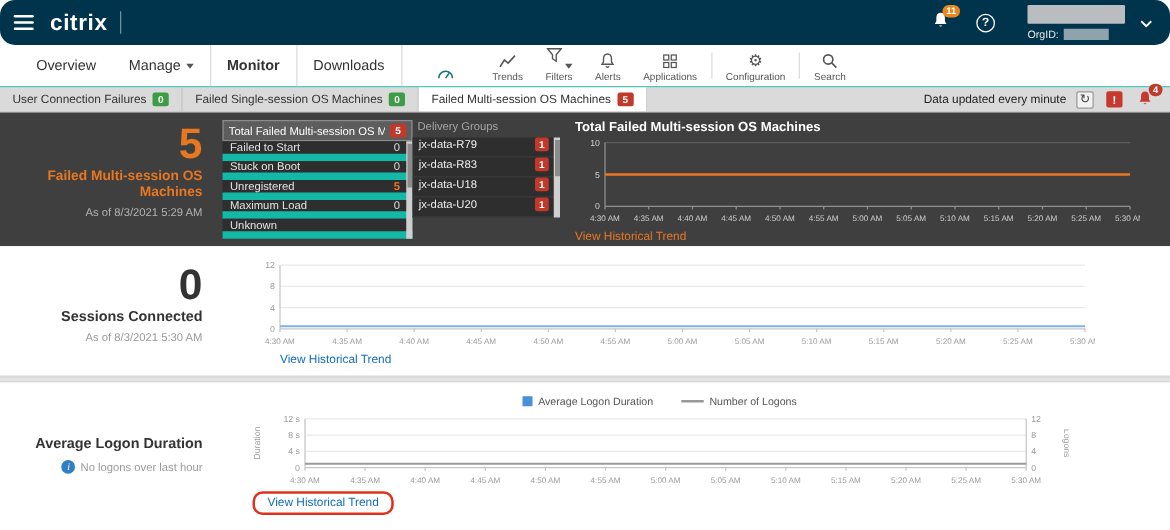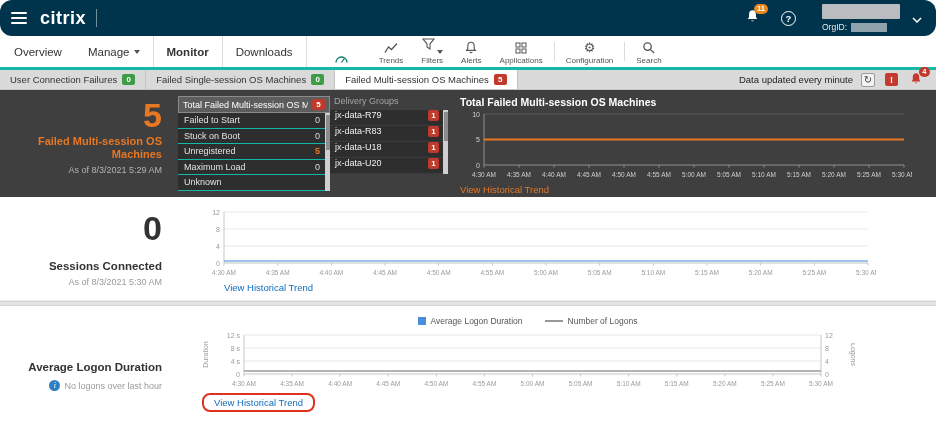--- a/index.html
+++ b/index.html
@@ -17,21 +17,21 @@
   .bell-wrap { position: relative; margin-right: 22px; cursor: pointer; }
   .badge-orange { position: absolute; top: -5px; right: -9px; background: #e8881e; color: #fff; font-size: 7.5px; font-weight: bold; border-radius: 7px; padding: 1px 3px; line-height: 8px; }
   .help-btn { width: 15px; height: 15px; border: 1.4px solid #fff; border-radius: 50%; font-size: 9.5px; font-weight: bold; display: flex; align-items: center; justify-content: center; margin-right: 26px; cursor: pointer; }
   .org-block { display: flex; flex-direction: column; align-items: flex-start; gap: 3px; margin-right: 8px; }
   .redact-big { width: 78px; height: 15px; background: #b9bdbf; border-radius: 1px; }
   .org-row { display: flex; align-items: center; gap: 4px; font-size: 8.5px; color: #e8e8e8; }
   .redact-small { width: 36px; height: 9px; background: #8fa3ad; }
   .chev-btn { padding: 4px; cursor: pointer; }
 
   
-  .navbar { height: 34px; background: #fff; border-bottom: 3px solid #14b8a6; display: flex; align-items: stretch; padding-left: 1px; }
+  .navbar { height: 34px; background: #fff; border-bottom: 1px solid #14b8a6; display: flex; align-items: stretch; padding-left: 16px; }
   .tab { font-size: 11.5px; color: #333; padding: 0 13px; display: flex; align-items: center; gap: 4px; cursor: pointer; }
   .tab.active { font-weight: bold; }
   .caret-down { width: 0; height: 0; border-left: 3.5px solid transparent; border-right: 3.5px solid transparent; border-top: 4px solid #555; }
   .vsep { width: 1px; background: #dcdcdc; margin: 0; }
   .vsep.short { margin: 6px 2px; }
   .tools { display: flex; align-items: stretch; margin-left: 6px; }
   .tool { display: flex; flex-direction: column; align-items: center; justify-content: center; gap: 2px; padding: 3px 9px 2px; color: #555; cursor: pointer; }
   .tool .tlabel { font-size: 8px; color: #555; white-space: nowrap; }
   .tool.disabled, .tool.disabled .tlabel { color: #0f766e; margin-top: 48px; }
   .ticon { height: 14px; display: flex; align-items: flex-end; gap: 2px; }
@@ -55,21 +55,21 @@
   .dark-panel { height: 107px; background: #3f3f3f; display: flex; color: #ddd; }
   .dp-left { width: 170px; padding: 6px 8px 0 0; text-align: right; flex-shrink: 0; }
   .big-num { font-size: 34px; font-weight: bold; line-height: 38px; }
   .big-num.orange { color: #e87722; }
   .dp-title { font-size: 11px; font-weight: bold; color: #e87722; line-height: 13px; margin-top: 1px; }
   .dp-asof { font-size: 9px; color: #b2b2b2; margin-top: 4px; }
   .dp-dropdown { width: 152px; margin: 6px 0 0 8px; flex-shrink: 0; position: relative; }
   .dd-head { background: #5d5d5d; border: 1px solid #8b8b8b; height: 17px; display: flex; align-items: center; gap: 4px; padding: 0 4px; cursor: pointer; }
   .dd-label { flex: 1; font-size: 9px; color: #fff; white-space: nowrap; overflow: hidden; }
   .dd-list { position: relative; }
-  .dd-row { height: 15.5px; display: flex; align-items: center; padding: 0 10px 0 6px; font-size: 9px; background: #2e2e2e; border-bottom: 1px solid #14b8a6; color: #e2e2e2; cursor: pointer; }
+  .dd-row { height: 15.5px; display: flex; align-items: center; padding: 0 10px 0 6px; font-size: 9px; background: #2e2e2e; border-bottom: 6px solid #14b8a6; color: #e2e2e2; cursor: pointer; }
   .dd-row .lbl { flex: 1; }
   .dd-row .num { color: #dcdcdc; }
   .dd-row .num.hl { color: #e87722; font-weight: bold; }
   .vscroll { position: absolute; top: 0; right: 0; width: 5px; bottom: 0; background: #cfcfcf; cursor: pointer; }
   .vscroll .thumb { position: absolute; top: 2px; left: 0.5px; width: 4px; height: 45%; background: #8b8b8b; }
   .dp-groups { width: 118px; margin: 6px 0 0 0; flex-shrink: 0; }
   .dg-head { font-size: 9px; color: #a5a5a5; height: 14px; padding-left: 4px; }
   .dg-list { position: relative; }
   .dg-row { height: 16px; display: flex; align-items: flex-start; padding: 0 9px 0 5px; font-size: 9px; color: #f0f0f0; background: #2e2e2e; border-bottom: 1px solid #3b3b3b; cursor: pointer; }
   .dg-row .name { flex: 1; }
@@ -79,21 +79,21 @@
   .link { font-size: 9.5px; cursor: pointer; text-decoration: none; display: inline-block; }
   .link.orange { color: #e87722; }
   .link.blue { color: #0f6cbd; }
 
   
   .white-panel { background: #fff; display: flex; }
   .white-panel.sessions { height: 104px; border-bottom: 1px solid #ececec; }
   .white-panel.logon { height: 118px; }
   .wp-left { width: 170px; padding: 12px 8px 0 0; text-align: right; flex-shrink: 0; }
   .big-num.dark { color: #333; }
-  .wp-title { font-size: 11.5px; font-weight: bold; color: #333; line-height: 13px; margin-top: 13px; }
+  .wp-title { font-size: 11.5px; font-weight: bold; color: #333; line-height: 13px; margin-top: 1px; }
   .wp-asof { font-size: 9px; color: #9a9a9a; margin-top: 4px; }
   .wp-chart { margin-left: 30px; padding-top: 10px; }
   .wp-chart .link { margin-left: 24px; margin-top: 1px; }
   .hdivider { height: 5px; background: #e3e3e3; border-top: 1px solid #d4d4d4; border-bottom: 1px solid #d4d4d4; }
 
   
   .logon .wp-left { padding-top: 42px; }
   .note-row { display: flex; justify-content: flex-end; align-items: center; gap: 4px; margin-top: 6px; font-size: 9px; color: #9a9a9a; }
   .info-icon { width: 11px; height: 11px; border-radius: 50%; background: #2f80c3; color: #fff; font-size: 8px; font-style: italic; font-family: "Liberation Serif", serif; display: inline-flex; align-items: center; justify-content: center; flex-shrink: 0; }
   .legend { display: flex; justify-content: center; align-items: center; gap: 22px; font-size: 8.5px; color: #555; height: 14px; margin-bottom: 2px; }

